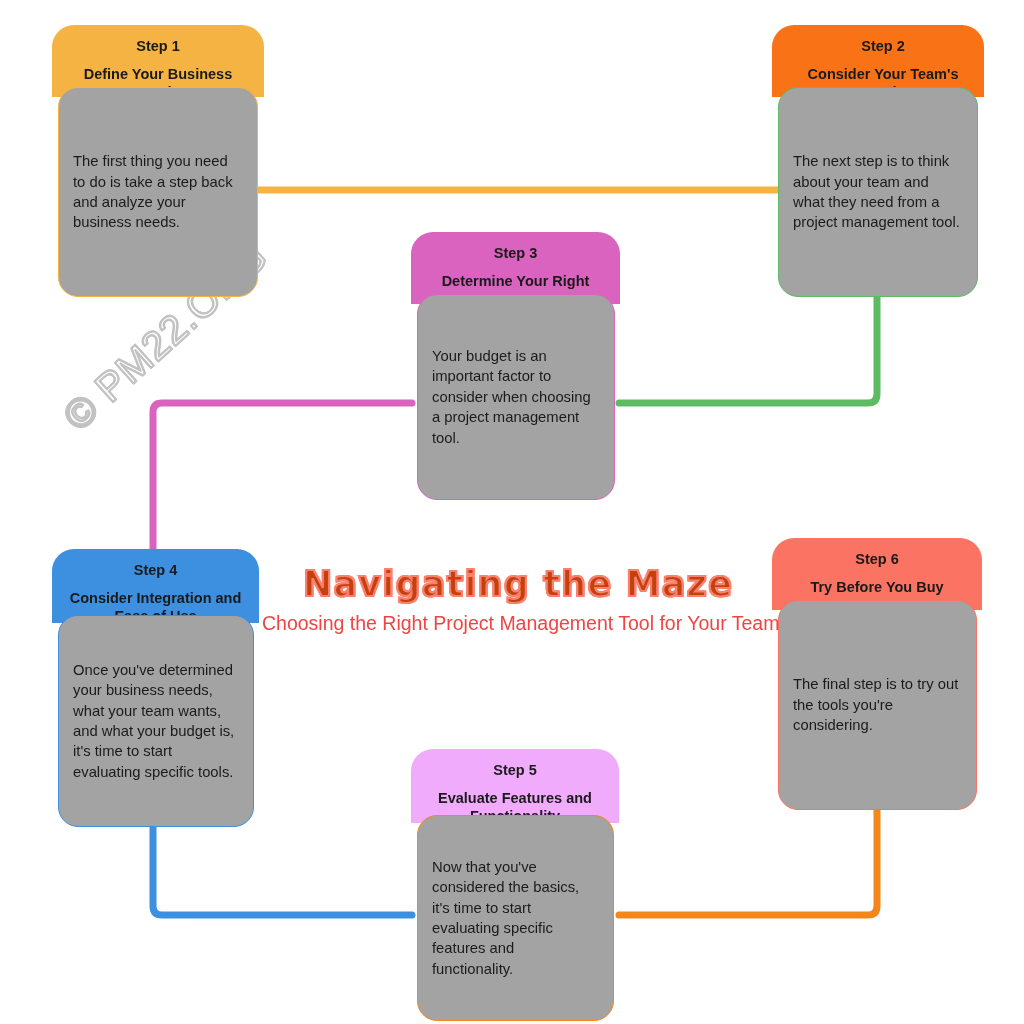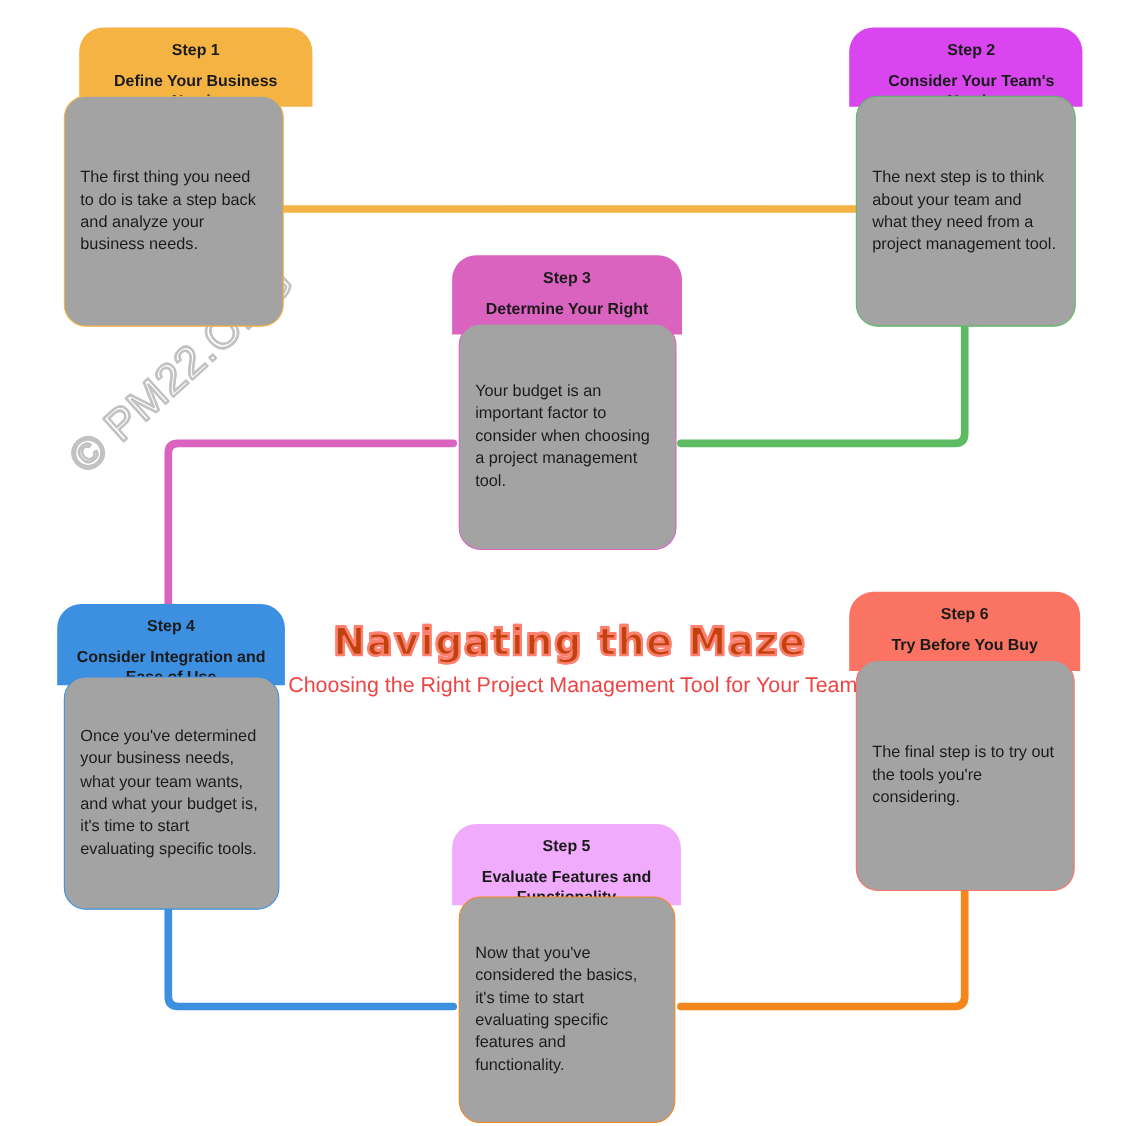--- a/index.html
+++ b/index.html
@@ -111,21 +111,21 @@
     margin: 0;
     padding: 0 14px;
     font-size: 14.8px;
     line-height: 1.38;
     color: #1b1b1b;
     font-family: "Liberation Sans", sans-serif;
   }
 
   
   #card-step1 { left: 52px;  top: 25px;  width: 212px; height: 272px; }
-  #card-step1 .card-header { height: 72px; margin-left: 20px; }
+  #card-step1 .card-header { height: 72px; }
   #card-step1 .card-body   { top: 62px; width: 200px; height: 210px; }
 
   #card-step2 { left: 772px; top: 25px;  width: 212px; height: 272px; }
   #card-step2 .card-header { height: 72px; }
   #card-step2 .card-body   { top: 62px; width: 200px; height: 210px; }
 
   #card-step3 { left: 411px; top: 232px; width: 209px; height: 268px; }
   #card-step3 .card-header { height: 72px; }
   #card-step3 .card-body   { top: 62px; width: 198px; height: 206px; }
 
@@ -196,21 +196,21 @@
     <div class="card-header" style="background: rgb(245, 179, 67);">
       <span class="step-num">Step 1</span>
       <span class="step-title">Define Your Business Needs</span>
     </div>
     <div class="card-body" style="border-color: rgb(245, 179, 67);">
       <p>The first thing you need to do is take a step back and analyze your business needs.</p>
     </div>
   </div>
 
   <div class="card" id="card-step2">
-    <div class="card-header" style="background: #d946ef; padding-left: 20px;">
+    <div class="card-header" style="background: #f97316; padding-left: 20px;">
       <span class="step-num">Step 2</span>
       <span class="step-title">Consider Your Team's Needs</span>
     </div>
     <div class="card-body" style="border-color: rgb(92, 187, 99);">
       <p>The next step is to think about your team and what they need from a project management tool.</p>
     </div>
   </div>
 
   <div class="card" id="card-step3">
     <div class="card-header" style="background: rgb(218, 99, 192);">

